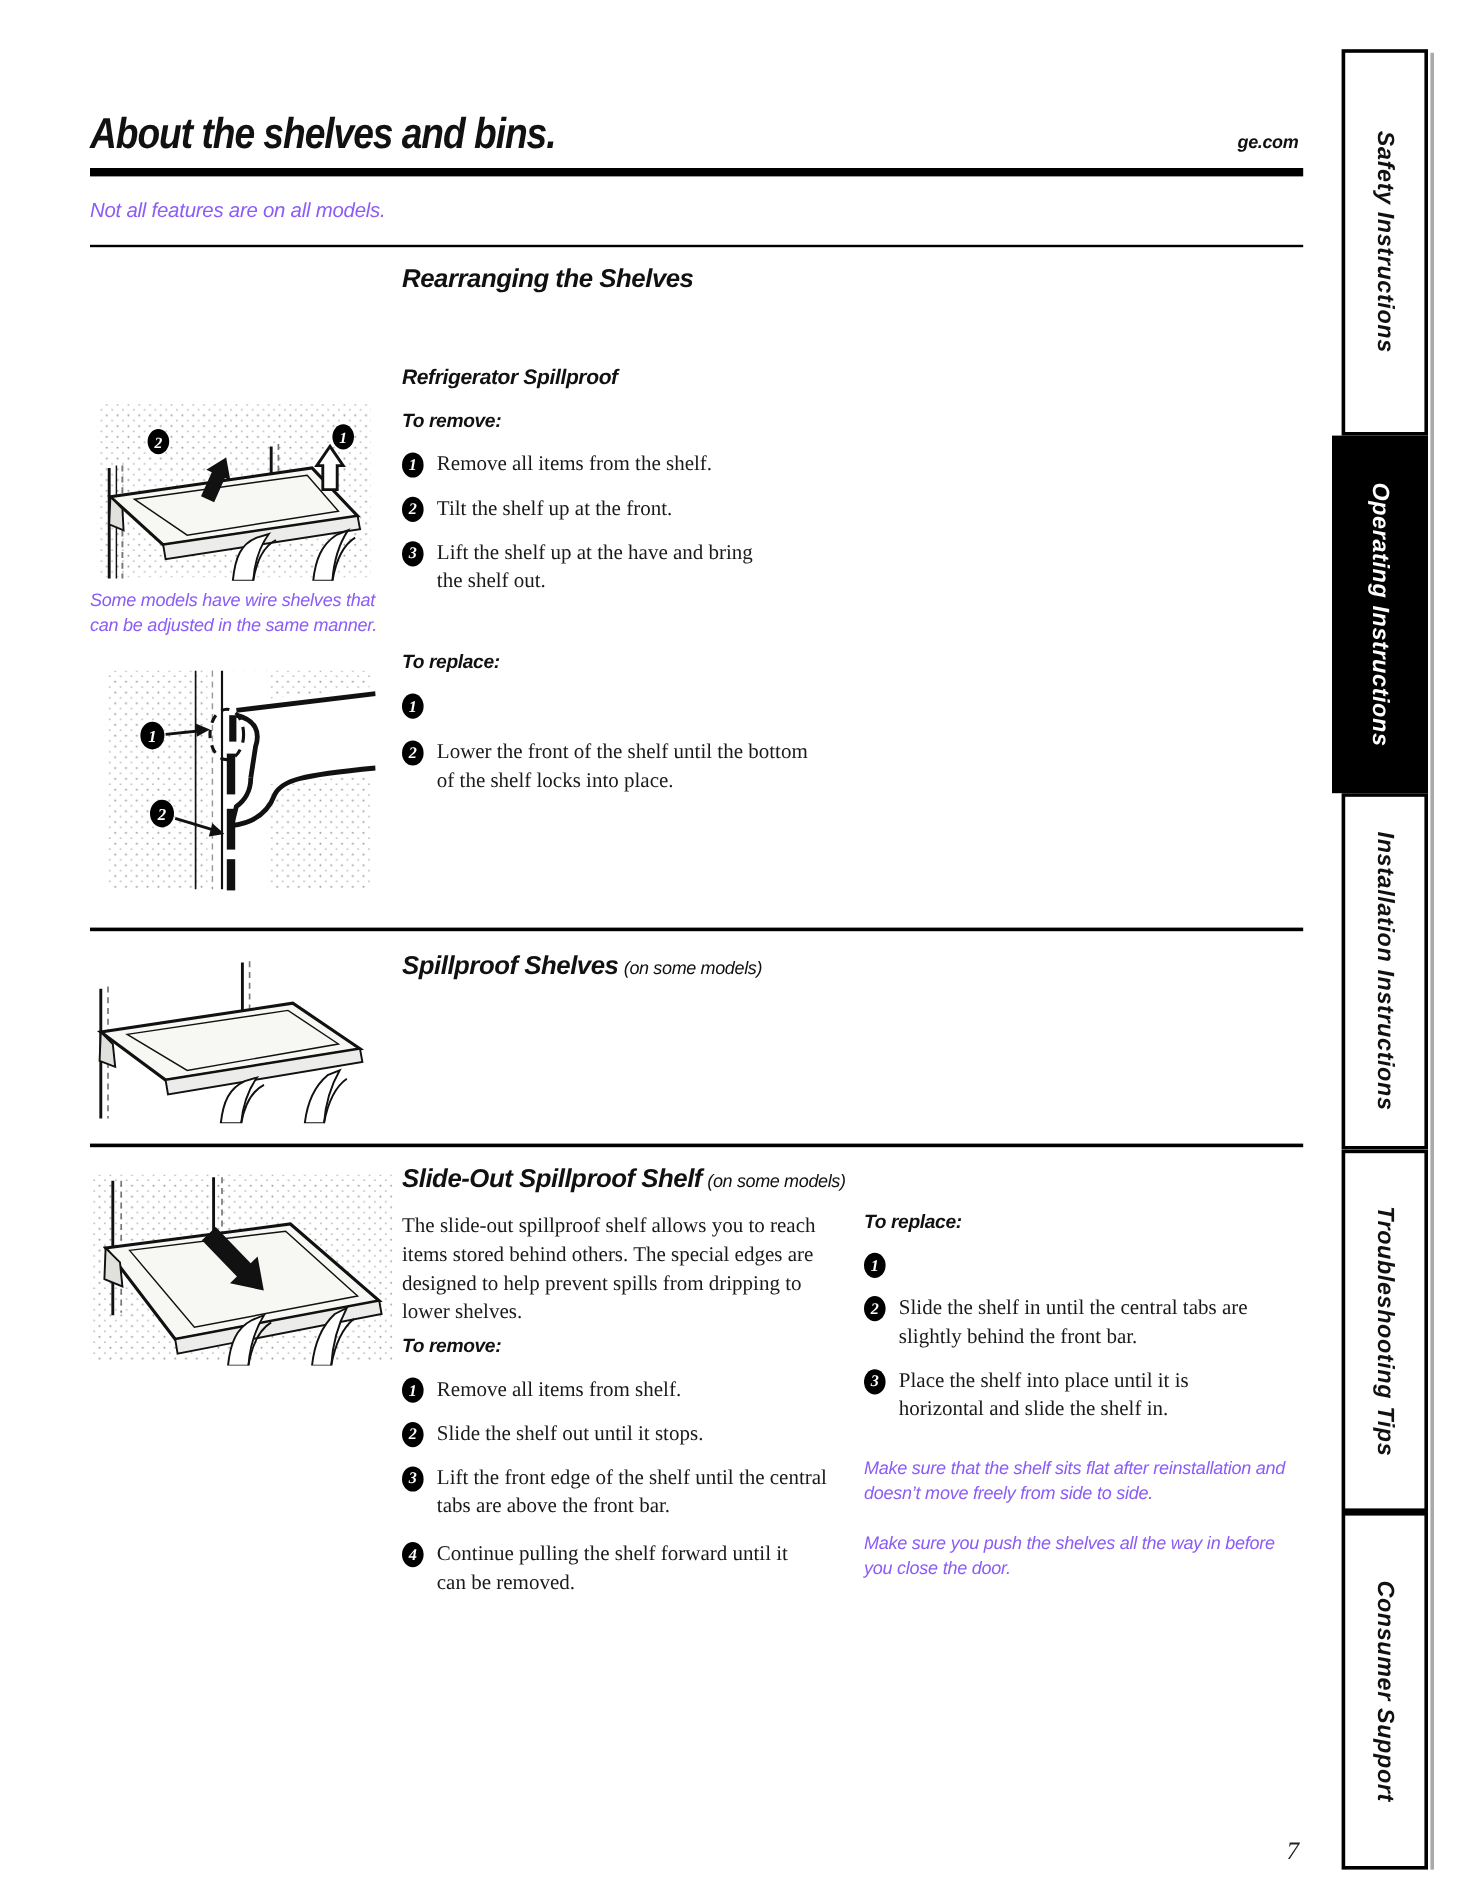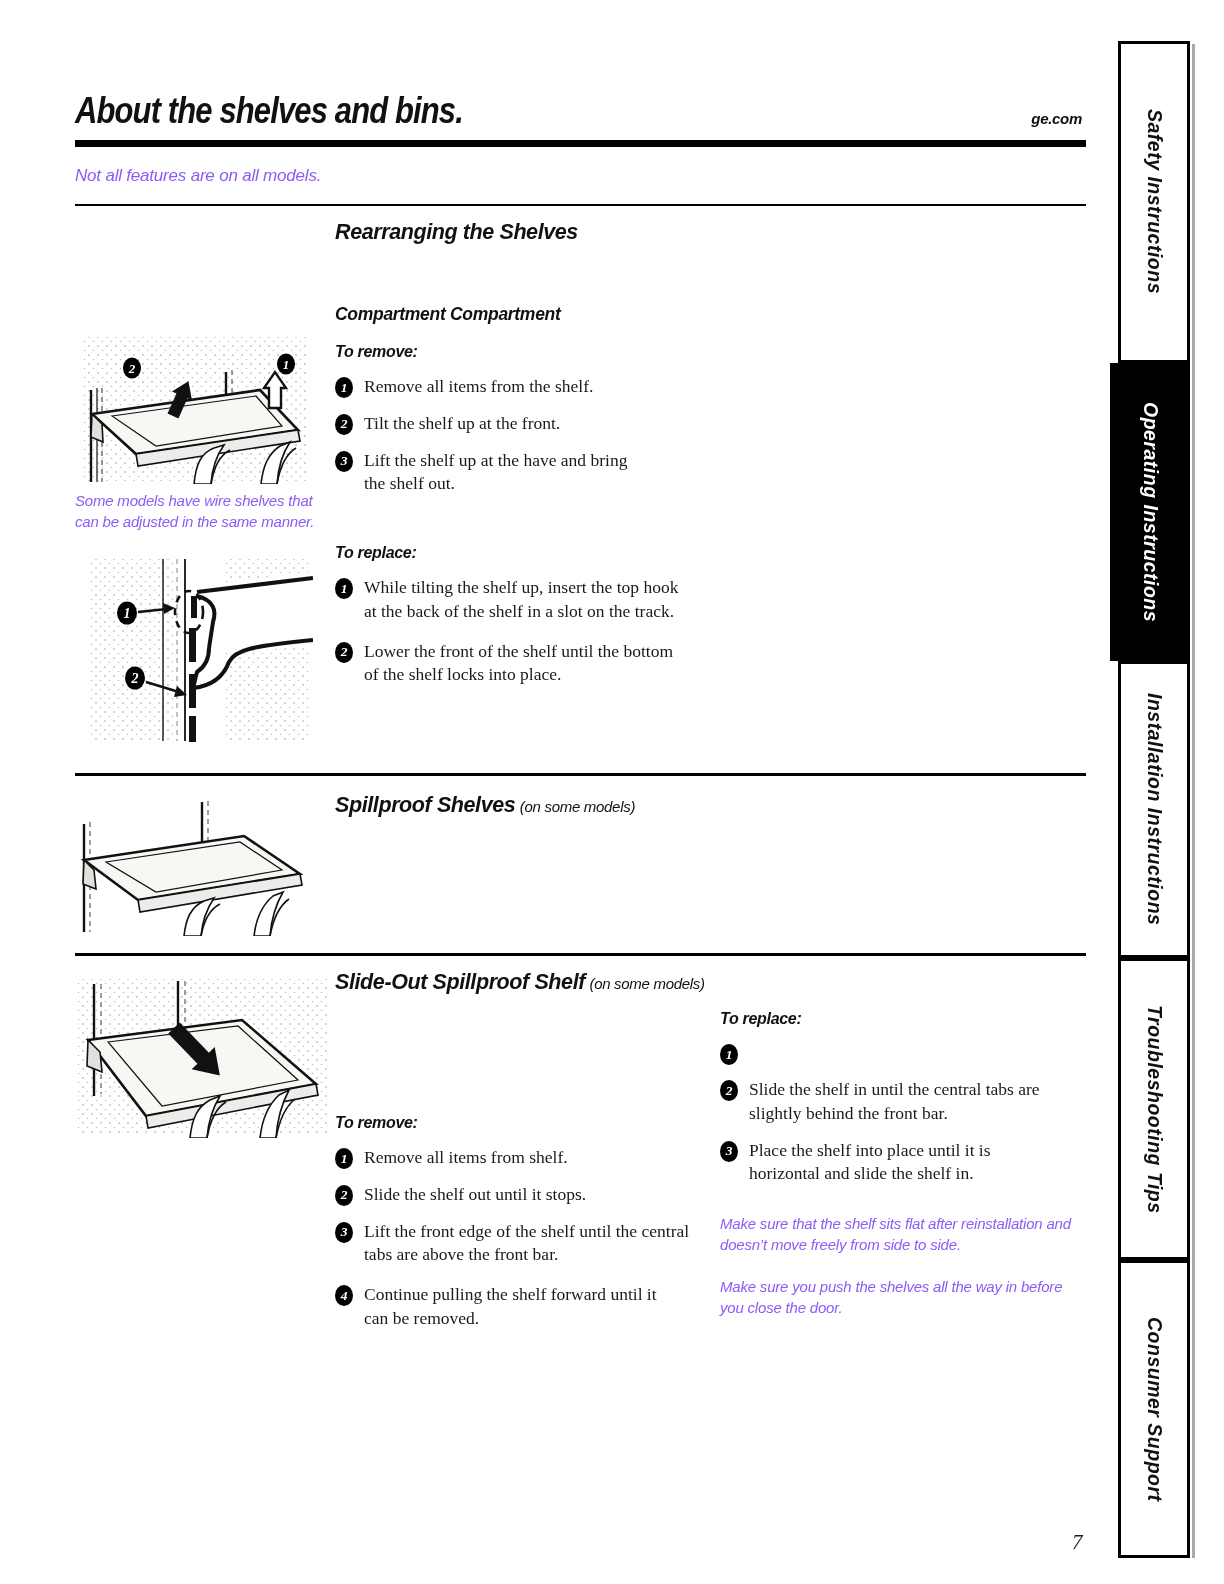--- a/index.html
+++ b/index.html
@@ -49,21 +49,21 @@
 <div class="page">
 
   <h1 class="abs h-title" style="left:75px;top:62px;">About the shelves and bins.</h1>
   <span class="abs site" style="right:142px;top:82px;">ge.com</span>
   <div class="abs rule" style="left:75px;top:112px;width:1011px;height:7px;"></div>
 
   <div class="abs note-italic" style="left:75px;top:136px;font-size:17px;">Not all features are on all models.</div>
   <div class="abs rule" style="left:75px;top:176px;width:1011px;height:2px;"></div>
 
   <div class="abs h-section" style="left:335px;top:192px;">Rearranging the Shelves</div>
-  <div class="abs h-sub" style="left:335px;top:276px;">Compartment Compartment</div>
+  <div class="abs h-sub" style="left:335px;top:276px;">Refrigerator Spillproof</div>
   <div class="abs h-label" style="left:335px;top:315px;">To remove:</div>
 
   <div class="abs" style="left:335px;top:347px;width:300px;">
     <div class="step">
       <span class="badge">1</span>
       <span class="step-text serif">Remove all items from the shelf.</span>
     </div>
     <div class="step">
       <span class="badge">2</span>
       <span class="step-text serif">Tilt the shelf up at the front.</span>
@@ -119,21 +119,20 @@
       <path d="M183,150 C185,132 190,120 202,112 L212,108 C204,120 200,136 199,150 Z"></path>
       <path d="M199,150 C202,133 208,120 218,114" fill="none"></path>
     </g>
   </svg>
   <div class="abs note-italic" style="left:75px;top:462px;width:250px;">Some models have wire shelves that can be adjusted in the same manner.</div>
 
   <div class="abs h-label" style="left:335px;top:516px;">To replace:</div>
   <div class="abs" style="left:335px;top:548px;width:380px;">
     <div class="step">
       <span class="badge">1</span>
-      <span class="step-text serif" style="width:330px;">While tilting the shelf up, insert the top hook at the back of the shelf in a slot on the track.</span>
     </div>
     <div class="step" style="margin-top:16px;">
       <span class="badge">2</span>
       <span class="step-text serif" style="width:310px;">Lower the front of the shelf until the bottom of the shelf locks into place.</span>
     </div>
   </div>
 
   <svg class="abs fig" style="left:85px;top:528px;" width="228" height="188" viewBox="0 0 228 188">
     <rect x="3" y="3" width="222" height="182" fill="url(#st1)"></rect>
     <rect x="88" y="3" width="50" height="182" fill="#fff"></rect>
@@ -217,20 +216,21 @@
       <path d="M188,162 C190,144 195,130 207,119 L217,114 C209,129 205,147 204,162 Z"></path>
       <path d="M204,162 C207,146 213,131 223,123" fill="none"></path>
     </g>
   </svg>
 
   <div class="abs" style="left:335px;top:942px;">
     <span class="h-section">Slide-Out Spillproof Shelf</span>
     <span class="qualifier">(on some models)</span>
   </div>
 
+  <div class="abs serif" style="left:335px;top:982px;width:352px;">The slide-out spillproof shelf allows you to reach items stored behind others. The special edges are designed to help prevent spills from dripping to lower shelves.</div>
   <div class="abs h-label" style="left:335px;top:1086px;">To remove:</div>
   <div class="abs" style="left:335px;top:1118px;width:380px;">
     <div class="step">
       <span class="badge">1</span>
       <span class="step-text serif">Remove all items from shelf.</span>
     </div>
     <div class="step">
       <span class="badge">2</span>
       <span class="step-text serif">Slide the shelf out until it stops.</span>
     </div>

